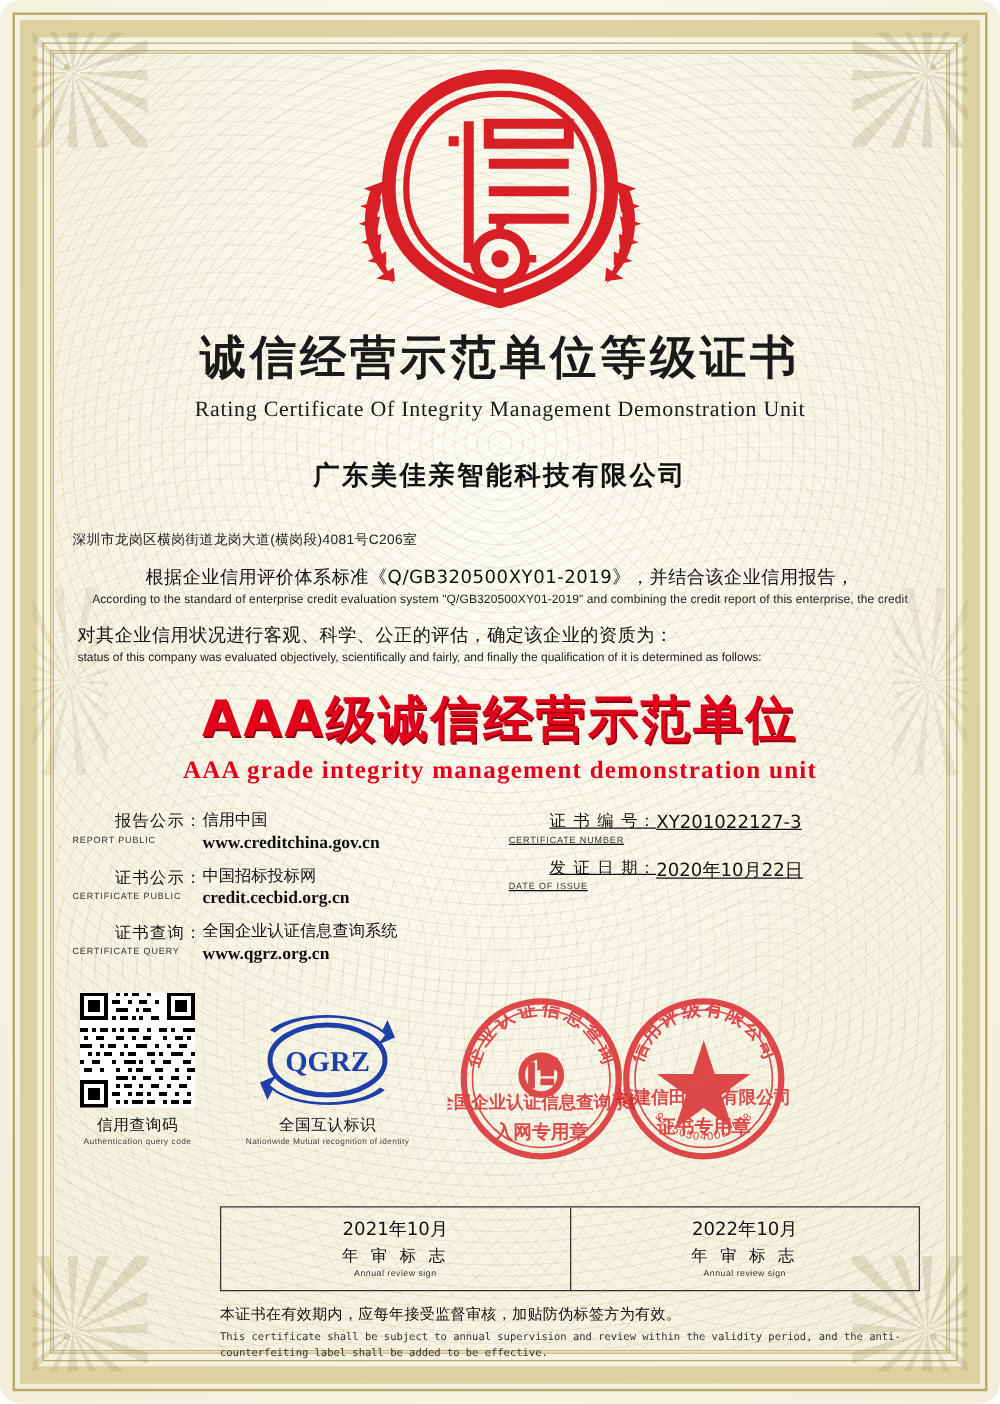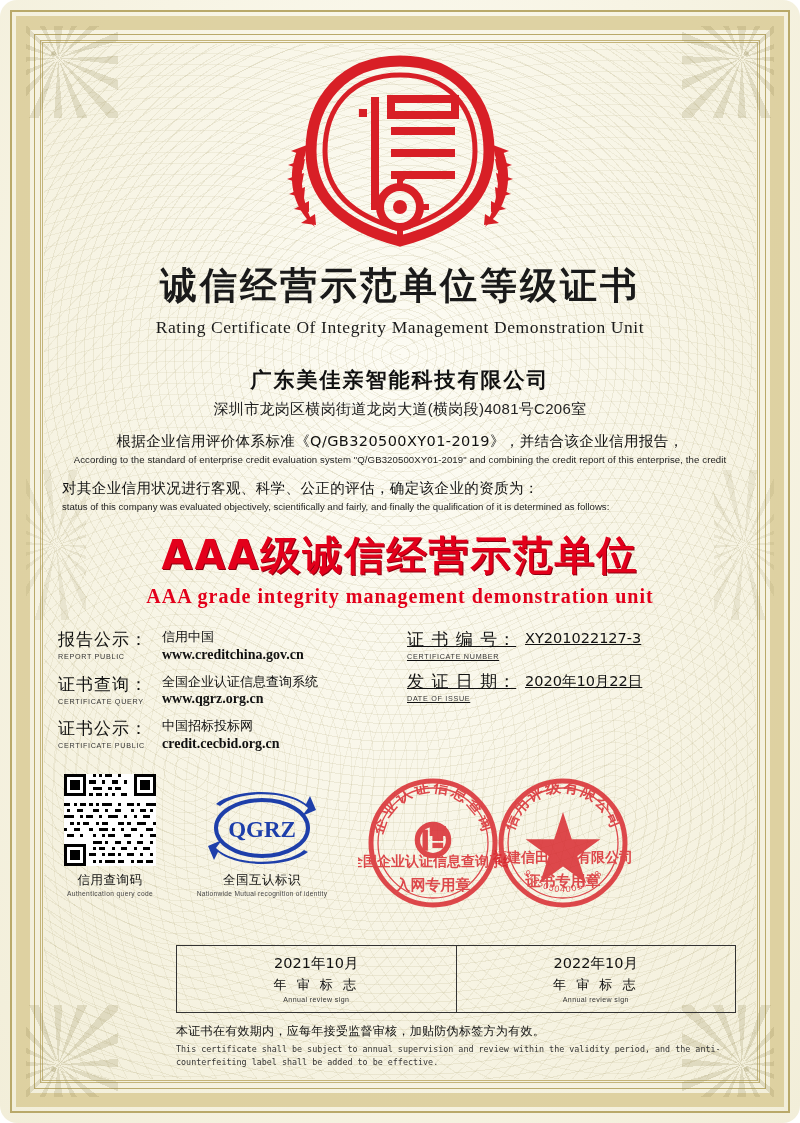--- a/index.html
+++ b/index.html
@@ -103,23 +103,23 @@
     margin-top:6px;
   }
   .company{
     text-align:center;
     font-family:"DejaVu Sans",sans-serif;
     font-size:21px;font-weight:bold;color:#111;
     letter-spacing:2px;
     margin-top:28px;
   }
   .address{
-    text-align:center;
-    font-size:15px;color:#222;
-    margin-top:6px;letter-spacing:.3px;
+    text-align:left;
+    font-size:11px;color:#222;
+    margin-top:30px;letter-spacing:.3px;
   }
   .para{margin-top:13px;}
   .para .cn{
     text-align:center;
     font-family:"DejaVu Sans",sans-serif;
     font-size:14.5px;color:#111;letter-spacing:.4px;
   }
   .para .en{
     text-align:center;
     font-size:9.6px;color:#222;margin-top:3px;letter-spacing:.1px;
@@ -152,21 +152,21 @@
 
   
   .info{
     display:flex;margin-top:20px;
     font-size:13px;color:#111;
   }
   .info-col{flex:1;}
   .info-col.right{padding-left:14px;text-decoration:underline;}
   .row{display:flex;align-items:flex-start;margin-bottom:9px;}
   .lab{width:104px;flex:0 0 104px;}
-  .lab .cn{font-family:"DejaVu Sans",sans-serif;font-size:17px;letter-spacing:1px;color:#111;}
+  .lab .cn{font-family:"DejaVu Sans",sans-serif;font-size:13px;letter-spacing:1px;color:#111;text-align:right;}
   .lab .en{font-size:7.2px;color:#333;letter-spacing:.7px;margin-top:1px;}
   .lab.wide{width:118px;flex:0 0 118px;}
   .val{flex:1;}
   .val .l1{font-family:"DejaVu Sans",sans-serif;font-size:13px;color:#111;line-height:1.35;}
   .val .l2{font-family:"Liberation Serif",serif;font-weight:bold;font-size:14px;color:#111;line-height:1.3;}
   .val .single{font-family:"DejaVu Sans",sans-serif;font-size:14.5px;color:#111;padding-top:2px;}
 
   
   .badges{position:relative;height:175px;margin-top:6px;}
   .qr{position:absolute;left:6px;top:6px;width:92px;height:92px;background:#fff;}
@@ -293,37 +293,37 @@
             <div class="en">REPORT PUBLIC</div>
           </div>
           <div class="val">
             <div class="l1">信用中国</div>
             <div class="l2">www.creditchina.gov.cn</div>
           </div>
         </div>
 
         <div class="row">
           <div class="lab">
+            <div class="cn">证书公示：</div>
+            <div class="en">CERTIFICATE PUBLIC</div>
+          </div>
+          <div class="val">
+            <div class="l1">中国招标投标网</div>
+            <div class="l2">credit.cecbid.org.cn</div>
+          </div>
+        </div>
+
+        <div class="row">
+          <div class="lab">
             <div class="cn">证书查询：</div>
             <div class="en">CERTIFICATE QUERY</div>
           </div>
           <div class="val">
             <div class="l1">全国企业认证信息查询系统</div>
             <div class="l2">www.qgrz.org.cn</div>
-          </div>
-        </div>
-
-        <div class="row">
-          <div class="lab">
-            <div class="cn">证书公示：</div>
-            <div class="en">CERTIFICATE PUBLIC</div>
-          </div>
-          <div class="val">
-            <div class="l1">中国招标投标网</div>
-            <div class="l2">credit.cecbid.org.cn</div>
           </div>
         </div>
 
       </div>
 
       <div class="info-col right">
 
         <div class="row">
           <div class="lab wide">
             <div class="cn">证 书 编 号：</div>

